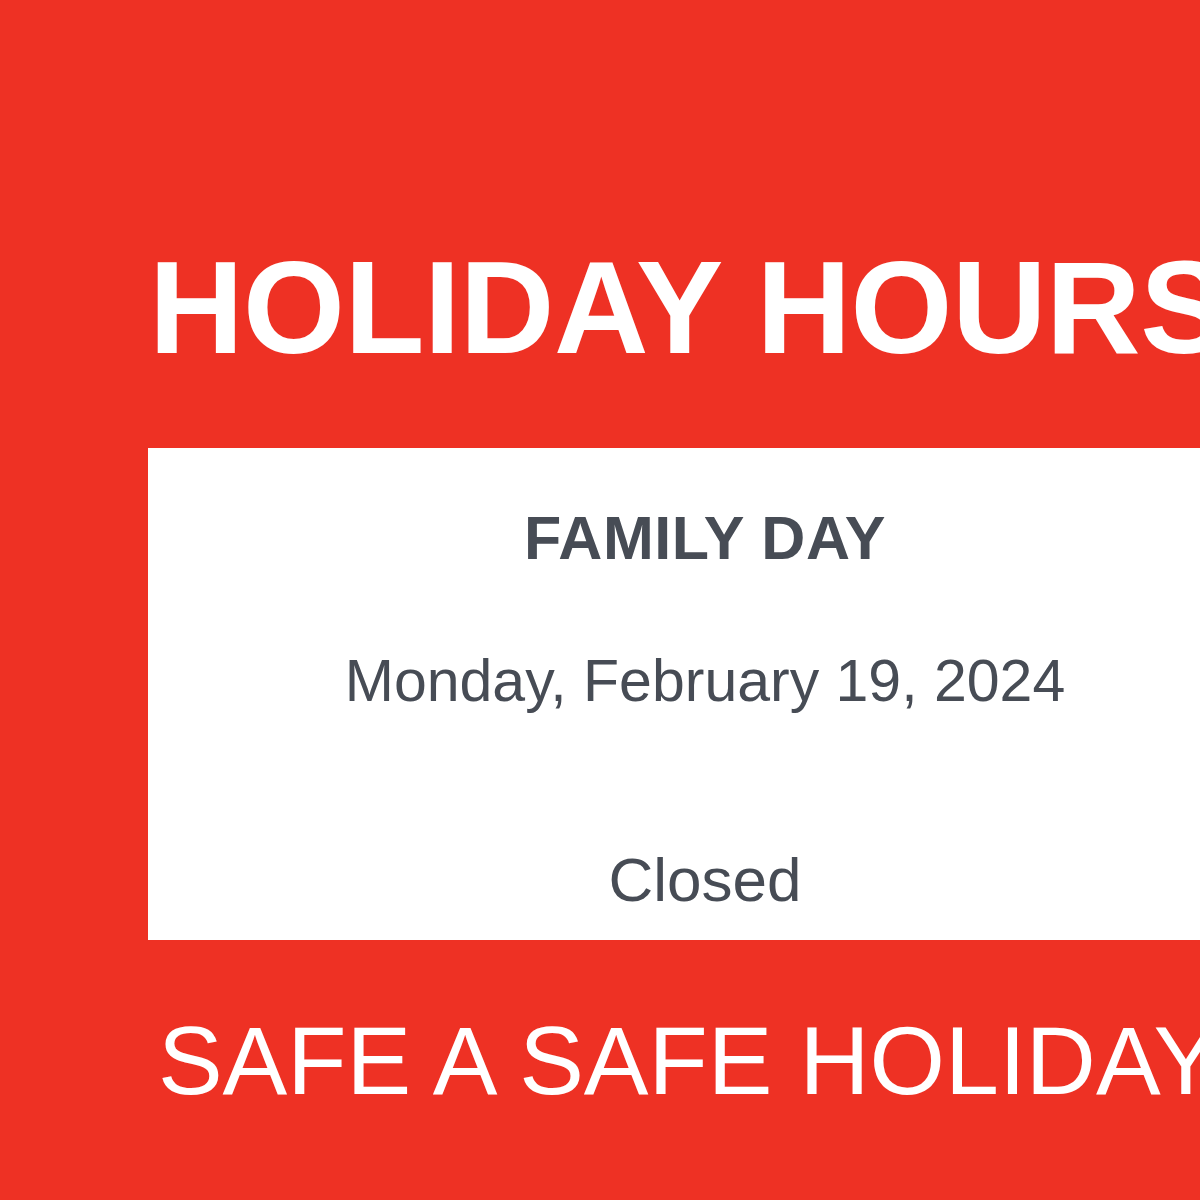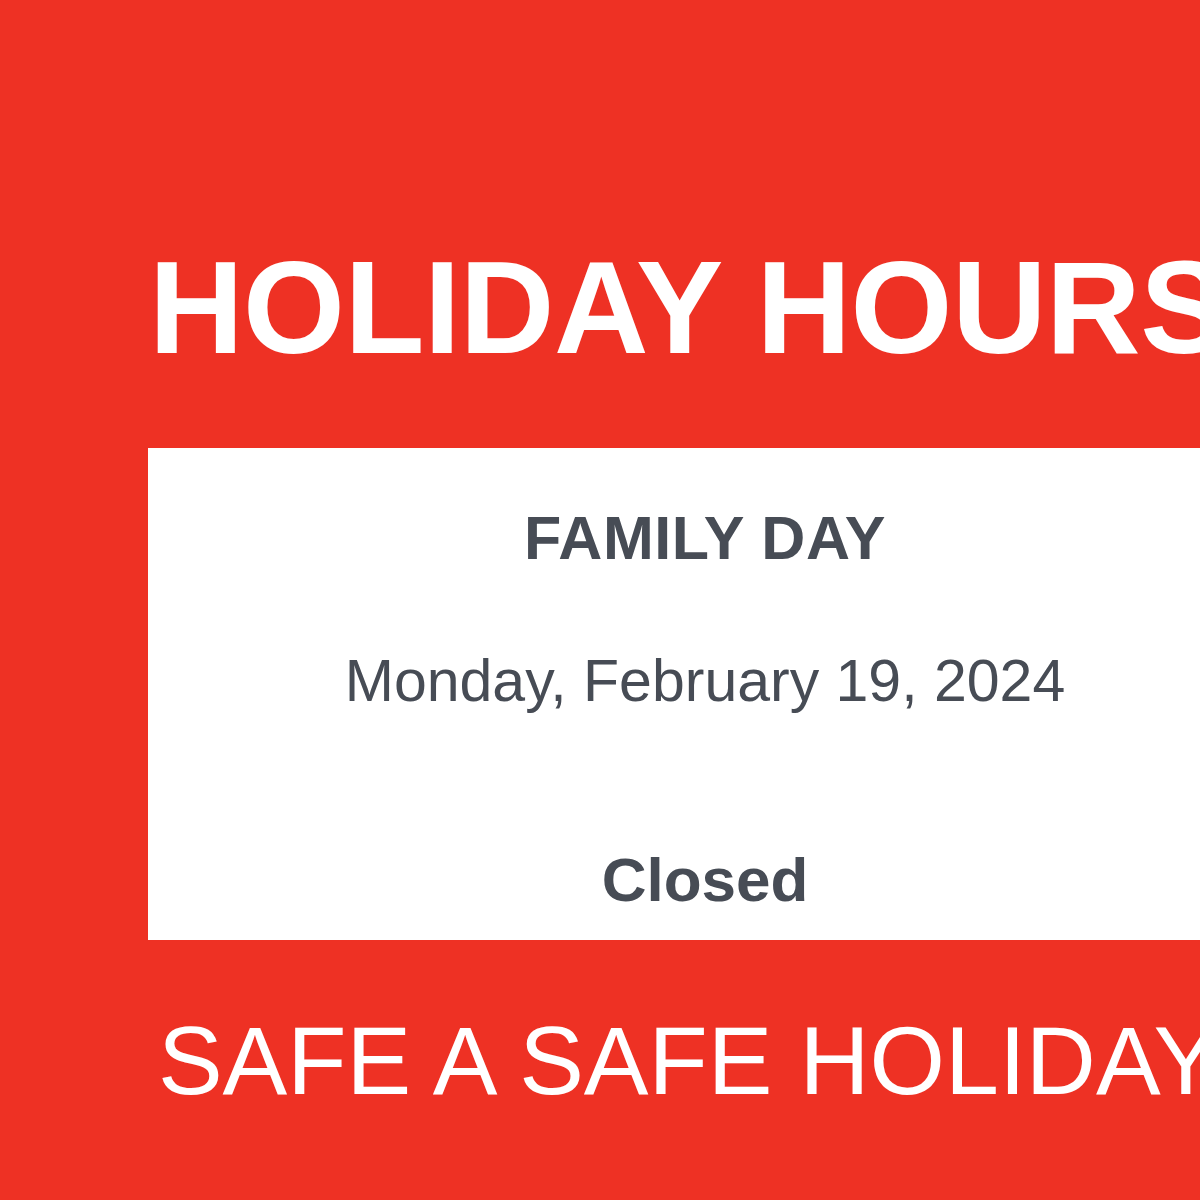--- a/index.html
+++ b/index.html
@@ -80,21 +80,21 @@
     font-size: 59px;
     line-height: 1.2;
     text-align: right;
     white-space: nowrap;
     margin-top: 14px;
   }
 
   .holiday-status {
     color: #474c55;
     font-family: "Liberation Sans", sans-serif;
-    font-weight: bold;
+    font-weight: normal;
     font-size: 62px;
     line-height: 1.1;
     text-align: center;
     white-space: nowrap;
     margin-top: 68px;
   }
 
   
   .footer-message {
     position: absolute;

